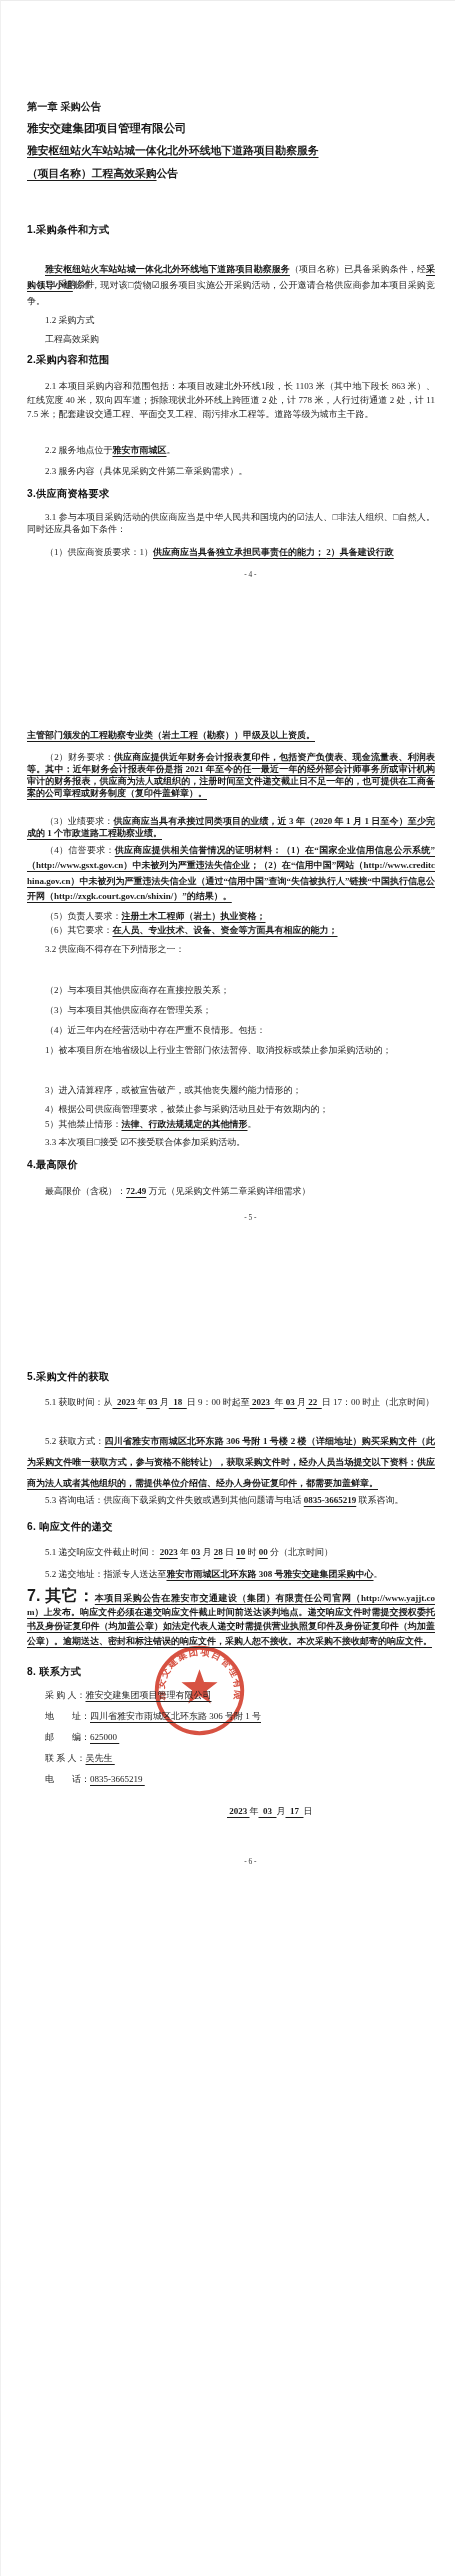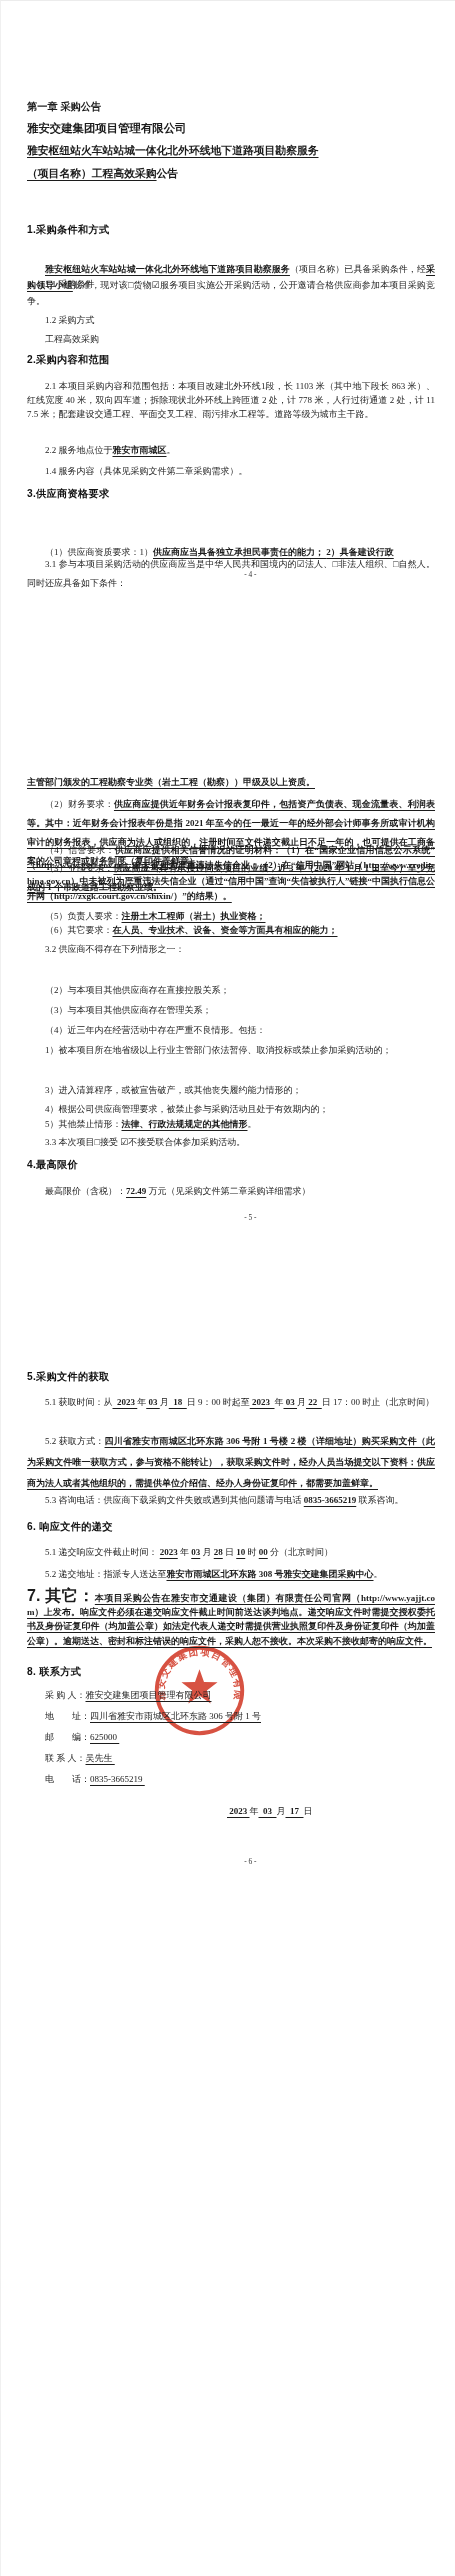--- a/index.html
+++ b/index.html
@@ -19,21 +19,21 @@
     font-family:"Liberation Serif","DejaVu Serif",serif;
     font-size:9px;line-height:15.4px;color:#1c1c1c;
     text-align:justify;word-break:break-all;
   }
   .ind{text-indent:2em;}
   .c{text-indent:0;}
   .t1{font-family:"Liberation Sans","DejaVu Sans",sans-serif;font-weight:700;font-size:10.2px;}
   .t2{font-family:"Liberation Sans","DejaVu Sans",sans-serif;font-weight:700;font-size:11.4px;}
   .t3{font-family:"Liberation Sans","DejaVu Sans",sans-serif;font-weight:700;font-size:10.8px;}
   .h{font-family:"Liberation Sans","DejaVu Sans",sans-serif;font-weight:700;font-size:10.2px;letter-spacing:0.3px;color:#111;}
-  .lh24{line-height:19px;margin-top:44px;}
+  .lh24{line-height:12px;}
   .lh25{line-height:14.2px;}
   .lh26{line-height:21px;}
   .lh27{line-height:15.4px;}
   .lh28{line-height:16px;}
   .ft{text-align:center;font-size:7.4px;transform:translateX(19.4px);color:#333;}
   .date{padding-left:200px;box-sizing:border-box;text-indent:0;}
   .run-u{text-decoration:underline;text-underline-offset:2.8px;text-decoration-thickness:0.9px;}
   .run-b{font-weight:700;}
   .run-hb{font-family:"Liberation Sans","DejaVu Sans",sans-serif;font-weight:700;font-size:16px;margin-top:40px;}
   #stamp{
@@ -63,21 +63,21 @@
     <div class="blk c t3" style="top: 142px;"><span class="run-u">雅安枢纽站火车站站城一体化北外环线地下道路项目勘察服务</span></div>
     <div class="blk c t3" style="top: 165px;"><span class="run-u">（项目名称）工程高效采购</span><span>公告</span></div>
     <div class="blk h" style="top: 221px;"><span>1.采购条件和方式</span></div>
     <div class="blk ind" style="top: 241px; margin-top: 35px;"><span>1.1 采购条件</span></div>
     <div class="blk ind lh28" style="top: 260px;"><span class="run-u run-b">雅安枢纽站火车站站城一体化北外环线地下道路项目勘察服务</span><span>（项目名称）已具备采购条件，经</span><span class="run-u run-b">采购领导小组</span><span>批准，现对该□货物☑服务项目实施公开采购活动，公开邀请合格供应商参加本项目采购竞争。</span></div>
     <div class="blk ind" style="top: 312px;"><span>1.2 采购方式</span></div>
     <div class="blk ind" style="top: 331px;"><span>工程高效采购</span></div>
     <div class="blk h" style="top: 351px;"><span>2.采购内容和范围</span></div>
     <div class="blk ind lh25" style="top: 378px;"><span>2.1 本项目采购内容和范围包括：本项目改建北外环线1段，长 1103 米（其中地下段长 863 米）、红线宽度 40 米，双向四车道；拆除现状北外环线上跨匝道 2 处，计 778 米，人行过街通道 2 处，计 117.5 米；配套建设交通工程、平面交叉工程、雨污排水工程等。道路等级为城市主干路。</span></div>
     <div class="blk ind" style="top: 442px;"><span>2.2 服务地点位于</span><span class="run-u run-b">雅安市雨城区</span><span>。</span></div>
-    <div class="blk ind" style="top: 463px;"><span>1.4 服务内容（具体见采购文件第二章采购需求）。</span></div>
+    <div class="blk ind" style="top: 463px;"><span>2.3 服务内容（具体见采购文件第二章采购需求）。</span></div>
     <div class="blk h" style="top: 485px;"><span>3.供应商资格要求</span></div>
     <div class="blk ind lh24" style="top: 510px;"><span>3.1 参与本项目采购活动的供应商应当是中华人民共和国境内的☑法人、□非法人组织、□自然人。同时还应具备如下条件：</span></div>
     <div class="blk ind" style="top: 544px;"><span>（1）供应商资质要求：1）</span><span class="run-u run-b">供应商应当具备独立承担民事责任的能力； </span><span class="run-u run-b">2）具备建设行政</span></div>
     <div class="blk ft" style="top: 566px;"><span>- 4 -</span></div>
     <div class="blk lh24" style="top: 728px;"><span class="run-u run-b">主管部门颁发的工程勘察专业类（岩土工程（勘察））甲级及以上资质。</span></div>
     <div class="blk ind lh24" style="top: 750px;"><span>（2）财务要求：</span><span class="run-u run-b">供应商应提供近年财务会计报表复印件，包括资产负债表、现金流量表、利润表等。其中：近年财务会计报表年份是指 2021 年至今的任一最近一年的经外部会计师事务所或审计机构审计的财务报表，供应商为法人或组织的，注册时间至文件递交截止日不足一年的，也可提供在工商备案的公司章程或财务制度（复印件盖鲜章）。</span></div>
     <div class="blk ind lh24" style="top: 814px;"><span>（3）业绩要求：</span><span class="run-u run-b">供应商应当具有承接过同类项目的业绩，近 3 年（2020 年 1 月 1 日至今）至少完成的 1 个市政道路工程勘察业绩。</span></div>
     <div class="blk ind lh27" style="top: 842px;"><span>（4）信誉要求：</span><span class="run-u run-b">供应商应提供相关信誉情况的证明材料：（1）在“国家企业信用信息公示系统”（http://www.gsxt.gov.cn）中未被列为严重违法失信企业；（2）在“信用中国”网站（http://www.creditchina.gov.cn）中未被列为严重违法失信企业（通过“信用中国”查询“失信被执行人”链接“中国执行信息公开网（http://zxgk.court.gov.cn/shixin/）”的结果）。</span></div>
     <div class="blk ind" style="top: 908px;"><span>（5）负责人要求：</span><span class="run-u run-b">注册土木工程师（岩土）执业资格；</span></div>
     <div class="blk ind" style="top: 922px;"><span>（6）其它要求：</span><span class="run-u run-b">在人员、专业技术、设备、资金等方面具有相应的能力；</span></div>

